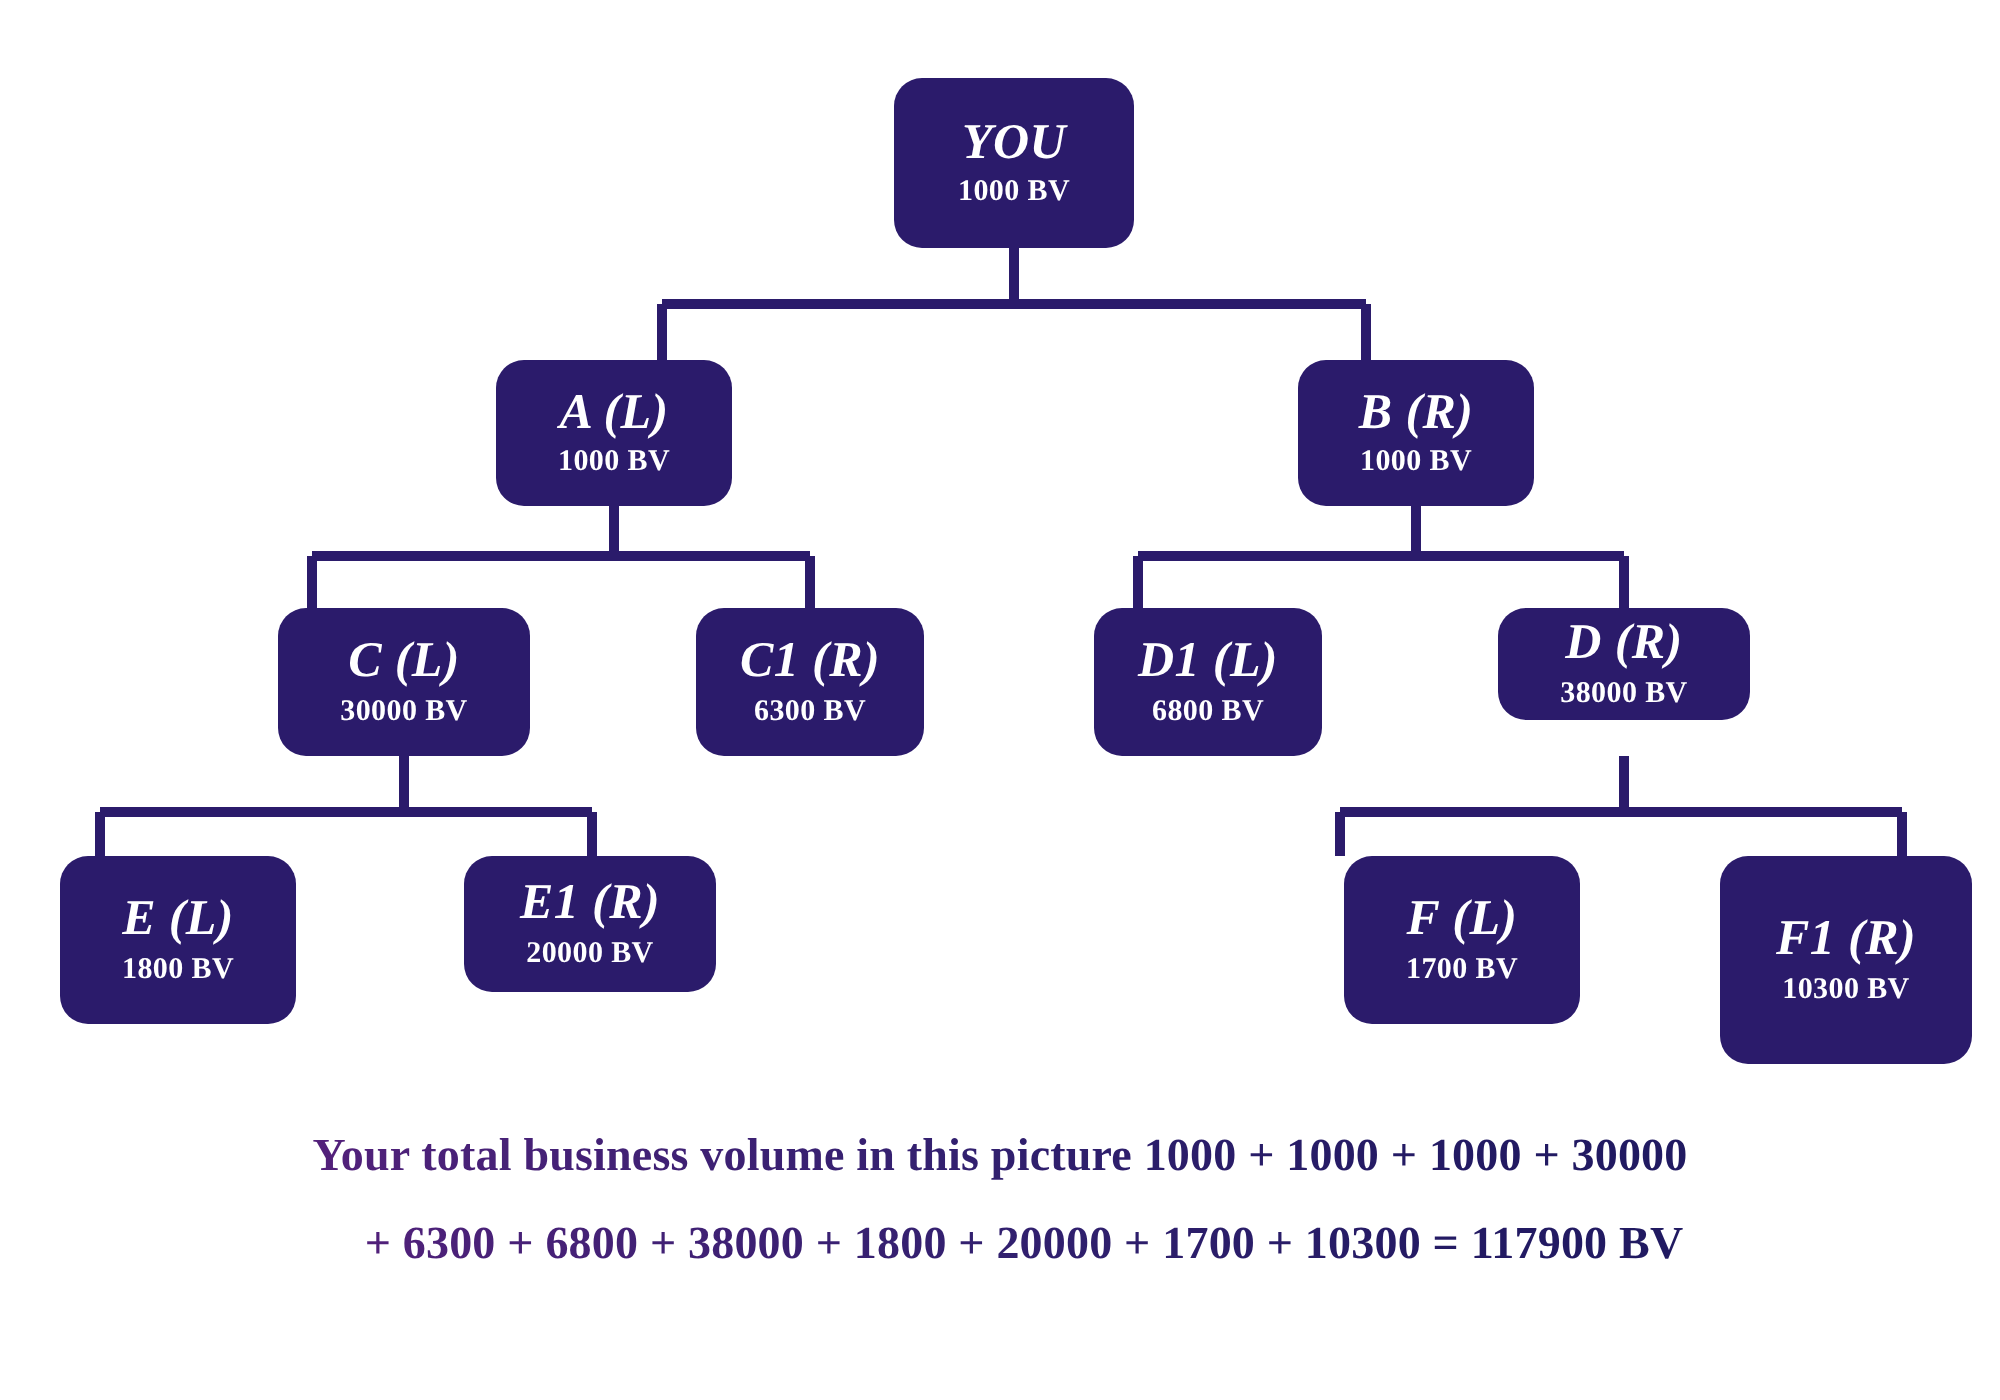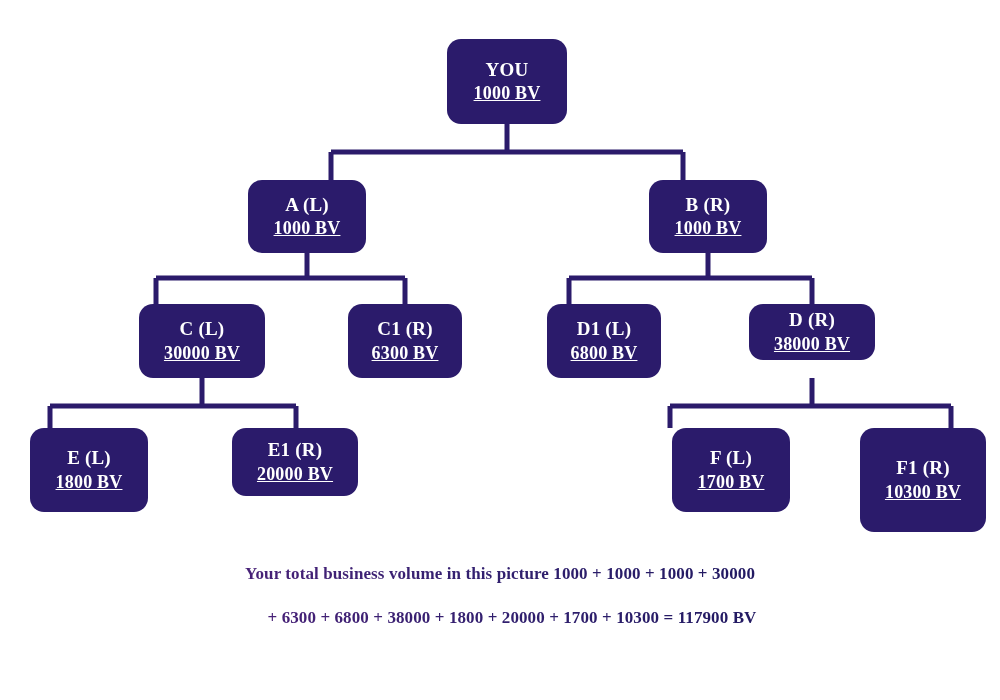--- a/index.html
+++ b/index.html
@@ -36,36 +36,36 @@
     align-items: center;
     justify-content: center;
     color: #ffffff;
     text-align: center;
     line-height: 1.18;
     font-weight: bold;
     letter-spacing: 0.2px;
     z-index: 2;
   }
   .node .nm {
-    font-size: 19px;
+    font-size: 25px;
     display: block;
+    font-style: italic;
   }
   .node .bv {
-    font-size: 18px;
+    font-size: 15px;
     display: block;
     margin-top: 2px;
-    text-decoration: underline;
   }
   .caption {
     position: absolute;
     left: 0;
     width: 1000px;
     text-align: center;
     font-weight: bold;
-    font-size: 17px;
+    font-size: 23px;
     line-height: 1.42;
     letter-spacing: 0.1px;
     background: linear-gradient(90deg, #6a1f80 0%, #4a2178 22%, #32206f 48%, #231a63 72%, #1d1a5e 100%);
     -webkit-background-clip: text;
     background-clip: text;
     color: transparent;
     -webkit-text-fill-color: transparent;
   }
 </style>
 </head>

